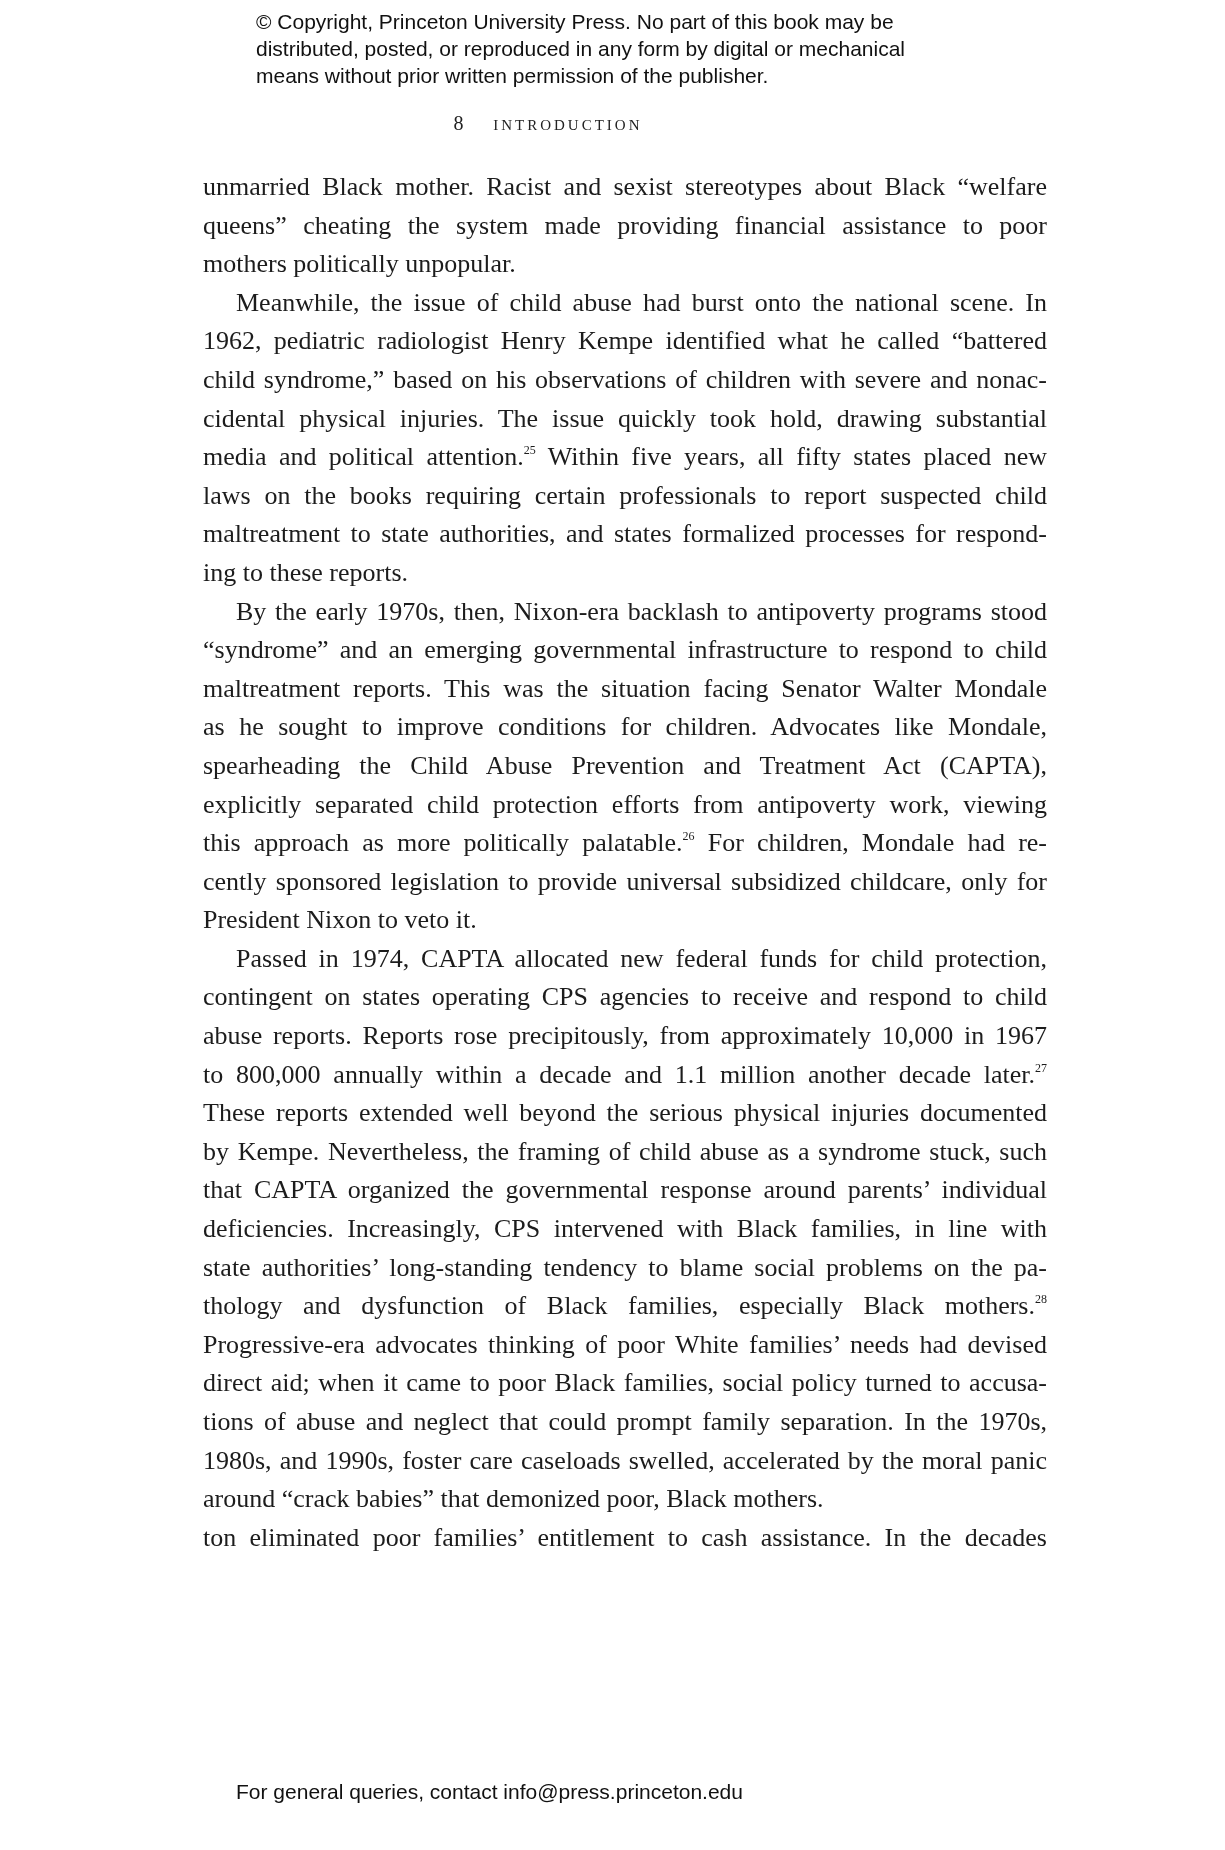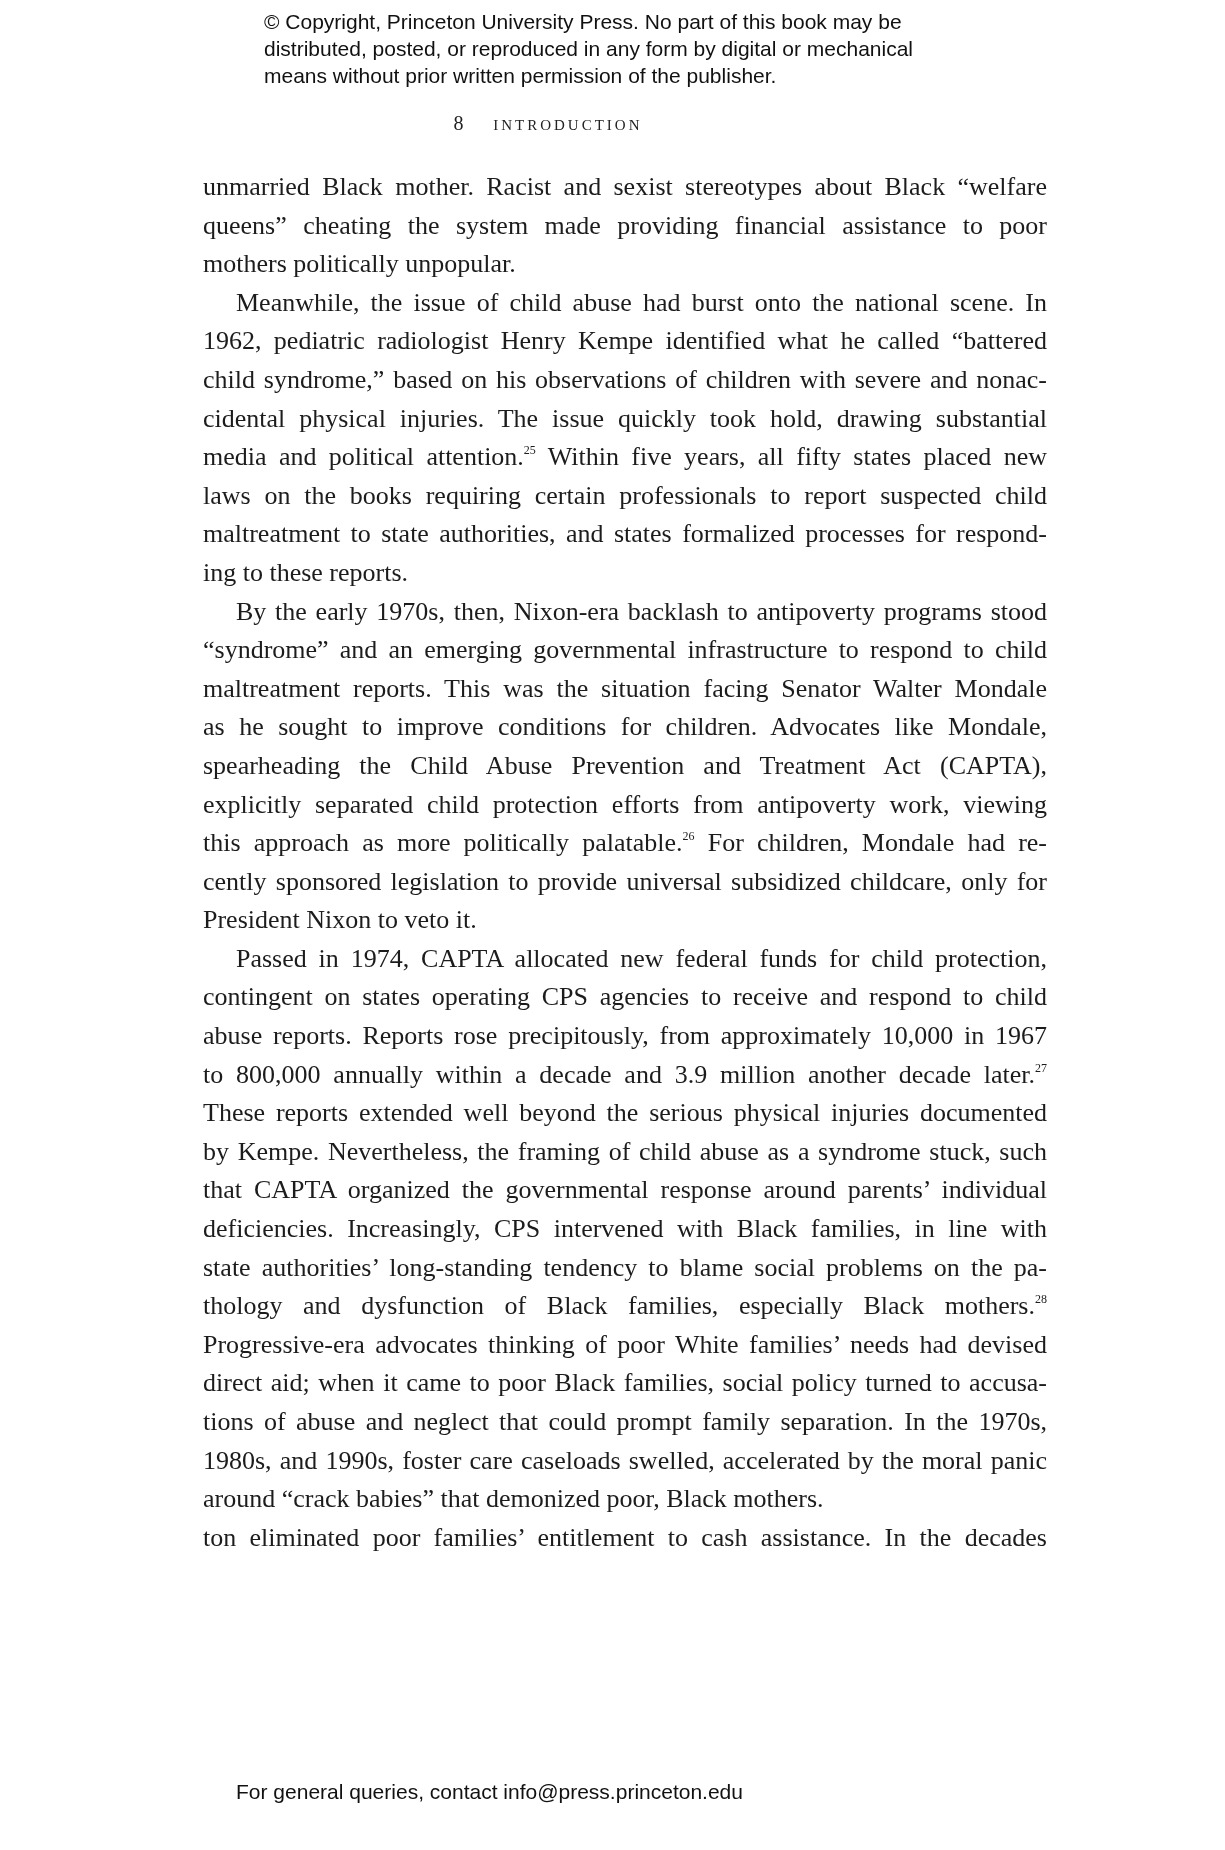--- a/index.html
+++ b/index.html
@@ -1,18 +1,18 @@
 <!DOCTYPE html>
 <html><head>
 <meta charset="utf-8">
 <style>
   html, body { margin: 0; padding: 0; background: #ffffff; }
   body { width: 1225px; height: 1850px; position: relative; overflow: hidden; color: #1a1a1a; }
   .notice {
-    position: absolute; left: 264px; top: 8px; width: 760px;
+    position: absolute; left: 256px; top: 8px; width: 760px;
     font-family: "Liberation Sans", sans-serif; font-size: 21px; line-height: 27px; color: #111;
   }
   .notice div { white-space: nowrap; }
   .running-head {
     position: absolute; left: 0; top: 110px; width: 1096px; text-align: center;
     font-family: "Liberation Serif", serif; font-size: 19px; letter-spacing: 3px; color: #222;
   }
   .running-head .pg { margin-right: 22px; letter-spacing: 0; font-size: 20px; }
   .running-head .sec { font-variant: small-caps; text-transform: lowercase; font-size: 22px; letter-spacing: 3px; }
   .body-text {
@@ -62,21 +62,21 @@
   <div class="line"><span>as he sought to improve conditions for children. Advocates like Mondale,</span></div>
   <div class="line"><span>spearheading the Child Abuse Prevention and Treatment Act (CAPTA),</span></div>
   <div class="line"><span>explicitly separated child protection efforts from antipoverty work, viewing</span></div>
   <div class="line"><span>this approach as more politically palatable.</span><sup>26</sup><span> For children, Mondale had re-</span></div>
   <div class="line"><span>cently sponsored legislation to provide universal subsidized childcare, only for</span></div>
   <div class="line last"><span>President Nixon to veto it.</span></div>
 
   <div class="line indent"><span>Passed in 1974, CAPTA allocated new federal funds for child protection,</span></div>
   <div class="line"><span>contingent on states operating CPS agencies to receive and respond to child</span></div>
   <div class="line"><span>abuse reports. Reports rose precipitously, from approximately 10,000 in 1967</span></div>
-  <div class="line"><span>to 800,000 annually within a decade and 3.9 million another decade later.</span><sup>27</sup></div>
+  <div class="line"><span>to 800,000 annually within a decade and 1.1 million another decade later.</span><sup>27</sup></div>
   <div class="line"><span>These reports extended well beyond the serious physical injuries documented</span></div>
   <div class="line"><span>by Kempe. Nevertheless, the framing of child abuse as a syndrome stuck, such</span></div>
   <div class="line"><span>that CAPTA organized the governmental response around parents’ individual</span></div>
   <div class="line"><span>deficiencies. Increasingly, CPS intervened with Black families, in line with</span></div>
   <div class="line"><span>state authorities’ long-standing tendency to blame social problems on the pa-</span></div>
   <div class="line"><span>thology and dysfunction of Black families, especially Black mothers.</span><sup>28</sup></div>
   <div class="line"><span>Progressive-era advocates thinking of poor White families’ needs had devised</span></div>
   <div class="line"><span>direct aid; when it came to poor Black families, social policy turned to accusa-</span></div>
   <div class="line"><span>tions of abuse and neglect that could prompt family separation. In the 1970s,</span></div>
   <div class="line"><span>1980s, and 1990s, foster care caseloads swelled, accelerated by the moral panic</span></div>

